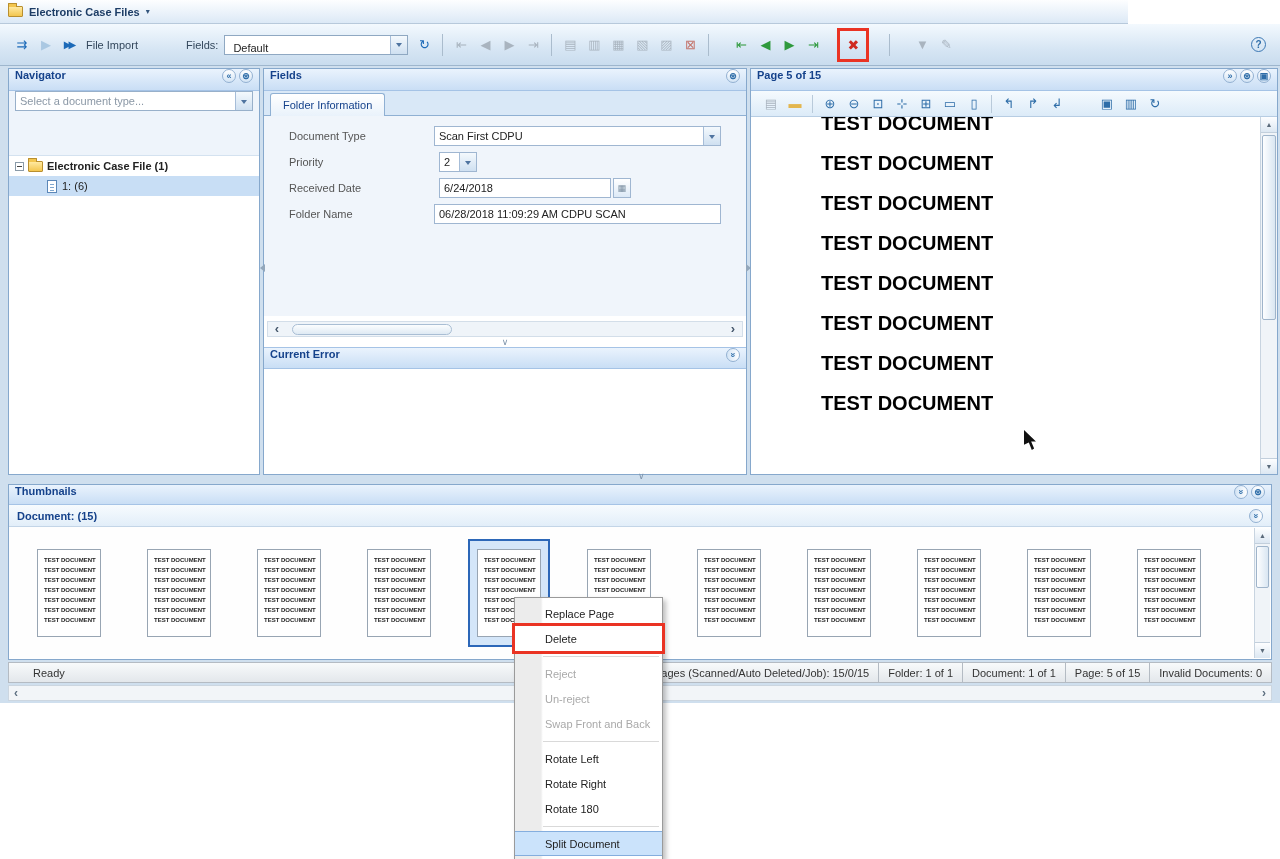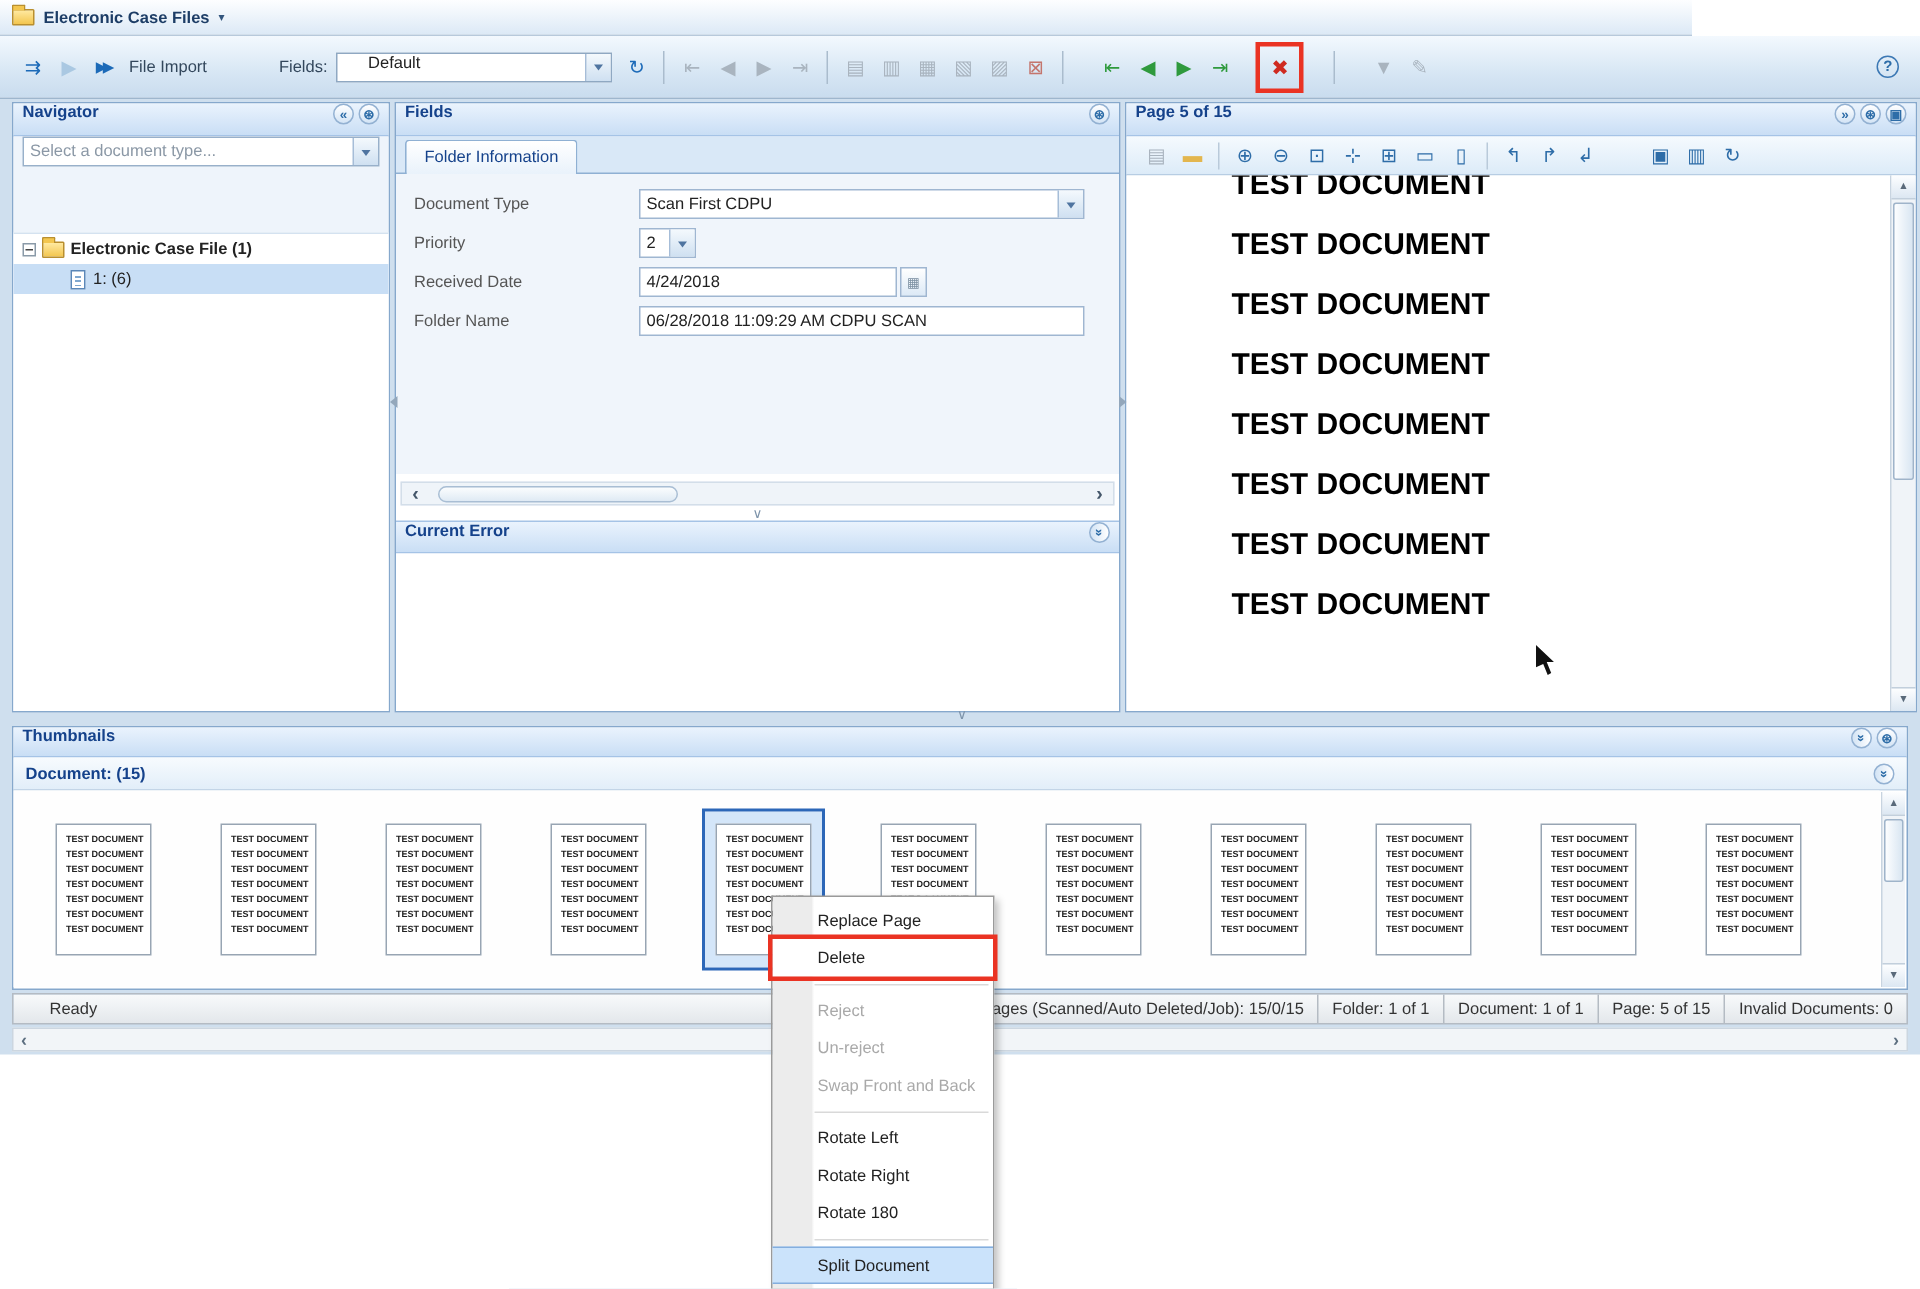--- a/index.html
+++ b/index.html
@@ -27,21 +27,21 @@
   .tb{width:24px;height:24px;display:flex;align-items:center;justify-content:center;font-size:13px;flex:0 0 auto}
   .ic-blue{color:#1c6ab8}.ic-pale{color:#aac8e2}.ic-dis{color:#a9b4bf}
   .ic-green{color:#2f9a3d}.ic-blue2{color:#2e6da8}.ic-note{color:#e3b64e}
   .redx{color:#cf2a20;font-size:14px}.redx-dim{color:#c4756d}
   .tight{letter-spacing:-3px;font-size:10px;padding-right:3px}
   .vsep{width:1px;height:22px;background:#aabccd;margin:0 6px;flex:0 0 auto}
   .lbl{color:#33475c;white-space:nowrap}
   .ml4{margin-left:4px}.ml14{margin-left:14px}.ml16{margin-left:16px}
   .ml24{margin-left:24px}.ml48{margin-left:48px}
   .psel{width:184px;height:20px;background:#fff;border:1px solid #8fa8c2;display:flex;
-    align-items:flex-start;margin-left:6px;padding-left:20px;position:relative}
+    align-items:flex-end;margin-left:6px;padding-left:8px;position:relative}
   .ddb{position:absolute;right:0;top:0;bottom:0;width:17px;background:linear-gradient(#f4f9fd,#cfe0f1);
     border-left:1px solid #a6bdd8;display:flex;align-items:center;justify-content:center}
   .car{width:0;height:0;border:3px solid transparent;border-top:4px solid #4f74a0;margin-top:4px}
   .rel{position:relative;display:inline-flex}
   .anno{position:absolute;inset:-5px -4px;border:3px solid #ea3323;pointer-events:none}
   .spacer{flex:1}
   .help{width:15px;height:15px;border-radius:8px;border:1px solid #3c78b4;color:#2e6da8;
     font-weight:bold;font-size:10px;display:flex;align-items:center;justify-content:center;margin-right:4px}
 
   
@@ -72,21 +72,21 @@
   .doc-ic::before{content:"";position:absolute;left:2px;right:2px;top:3px;height:7px;
     background:repeating-linear-gradient(#7fa7cf 0 1px,transparent 1px 3px)}
 
   
   .tabstrip{position:absolute;top:22px;left:0;right:0;height:25px;background:#d9e8f7;
     border-bottom:1px solid #8fb0d3;display:flex;align-items:flex-end;padding-left:6px}
   .tab{height:23px;background:linear-gradient(#ffffff,#e9f2fb);border:1px solid #8fb0d3;border-bottom:none;
     border-radius:3px 3px 0 0;display:flex;align-items:center;padding:0 12px;color:#15428b;
     font-weight:normal;position:relative;top:1px}
   .form{position:absolute;top:47px;left:0;right:0;height:200px;background:#f0f5fb;padding-top:10px}
-  .frow{display:flex;align-items:center;margin:0 12px 6px;height:20px}
+  .frow{display:flex;align-items:center;margin:0 25px 6px;height:20px}
   .frow label{width:150px;color:#555}
   .sel,.inp{height:20px;border:1px solid #9fb6d1;background:#fff;display:flex;align-items:center;
     padding-left:4px;position:relative}
   .w297{width:297px}.w38{width:38px}.w172{width:172px}
   .datebtn{width:18px;height:20px;margin-left:2px;border:1px solid #9fb6d1;
     background:linear-gradient(#fff,#dce9f6);display:flex;align-items:center;justify-content:center;
     font-size:9px;color:#7a8ea0}
   .fhscroll{position:absolute;left:3px;right:3px;top:252px;height:16px;background:#eff4f9;
     border:1px solid #d3dee9;display:flex;align-items:center;padding:0 2px;color:#44566a}
   .harrow{width:14px;text-align:center;font-size:13px;font-weight:bold;line-height:12px}
@@ -288,21 +288,21 @@
         <div class="sel w38">
           <span>2</span>
           <span class="ddb">
               <i class="car"></i>
             </span>
         </div>
       </div>
       <div class="frow">
         <label>Received Date</label>
         <div class="inp w172">
-          <span>4/24/2018</span>
+          <span>6/24/2018</span>
         </div>
         <span class="datebtn">▦</span>
       </div>
       <div class="frow">
         <label>Folder Name</label>
         <div class="inp w297">
           <span>06/28/2018 11:09:29 AM CDPU SCAN</span>
         </div>
       </div>
     </div>

